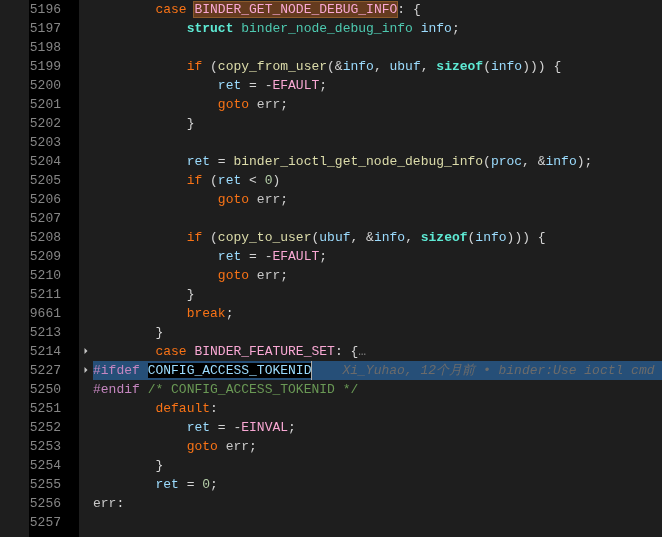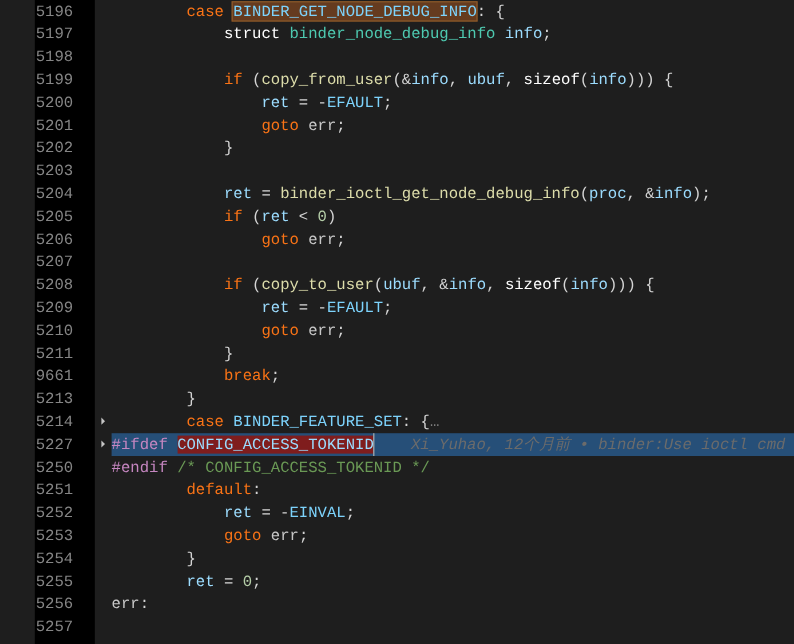--- a/index.html
+++ b/index.html
@@ -32,30 +32,30 @@
     color: #c5c5c5;
     user-select: none;
   }
   .fold-col div { height: 19px; text-align: center; position: relative; }
   .fold-col .chev svg { width: 12px; height: 12px; fill: #c5c5c5; margin-top:3px; }
   .code { flex: 1; }
   .line { height: 19px; white-space: pre; }
   .line.active { background: #264f78; }
   
   .kw { color: #f97316; }        
-  .kw2 { color: #ffffff; }       
+  .kw2 { color: #5eead4; font-weight: bold; }       
   .type { color: #4ec9b0; }      
   .fn { color: #dcdcaa; }        
   .var { color: #9cdcfe; }       
   .num { color: #b5cea8; }
   .lbl { color: #c8c8c8; }
   .macro { color: #c586c0; }
-  .enum { color: #7dd3fc; }
+  .enum { color: #f9a8d4; }
   .comment { color: #6a9955; }
-  .define-name { color: #9cdcfe; background: #7f1d1d; }
+  .define-name { color: #9cdcfe; background: #000000; }
   .hl-match { background: #653b1f; border:1px solid #8b5a2b; margin:-1px; }
   .dots { color: #808080; }
   .blame {
     color: #6b6b6b;
     font-style: italic;
     margin-left: 30px;
   }
 </style>
 </head>
 <body>

